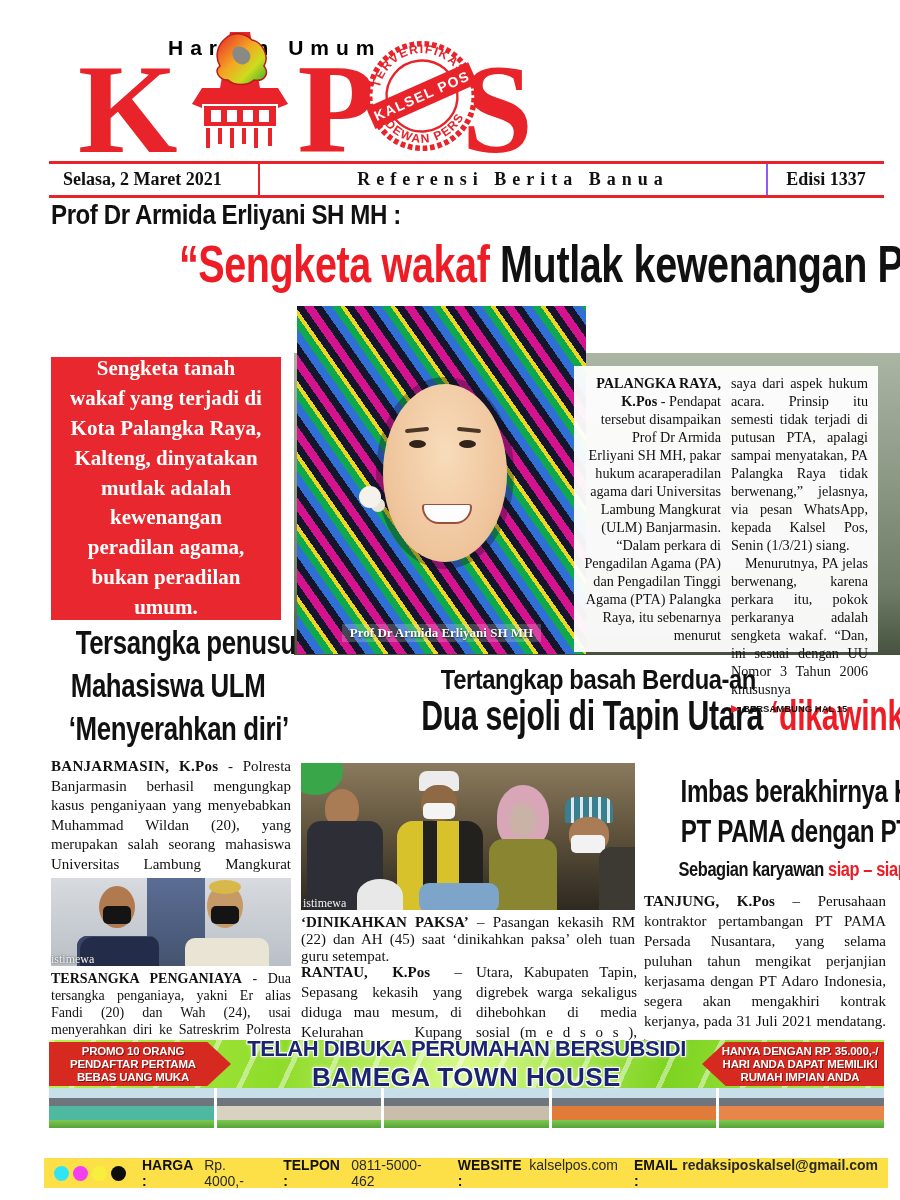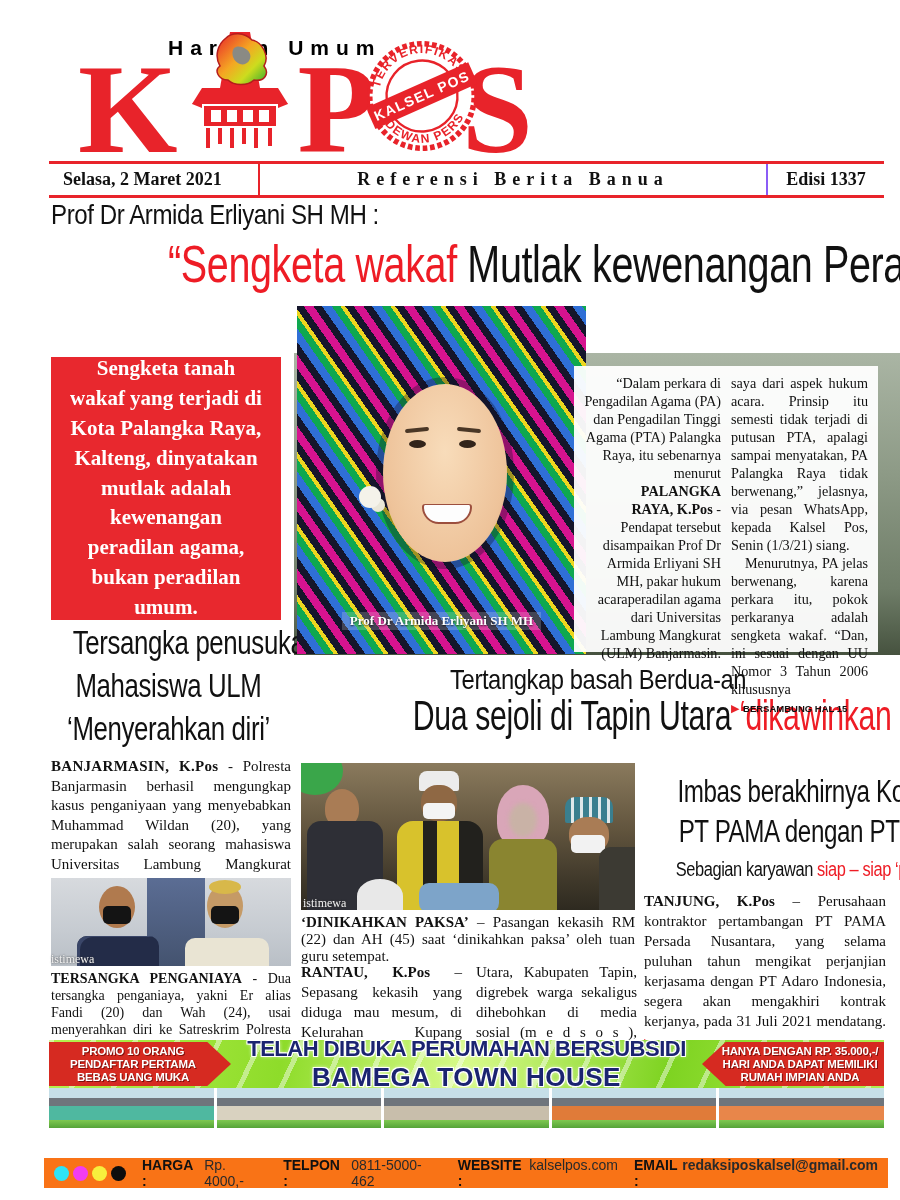--- a/index.html
+++ b/index.html
@@ -18,21 +18,21 @@
 
   
   .datebar{position:absolute;left:33px;top:161px;width:835px;height:31px;
            border-top:3px solid #e8232a;border-bottom:3px solid #e8232a;display:flex;
            font-family:"Liberation Serif",serif;font-weight:bold;font-size:18px;}
   .datebar .c1{width:195px;border-right:2px solid #e8232a;display:flex;align-items:center;padding-left:14px;}
   .datebar .c2{flex:1;border-right:2px solid #8b5cf6;display:flex;align-items:center;justify-content:center;letter-spacing:6px;}
   .datebar .c3{width:116px;display:flex;align-items:center;justify-content:center;}
 
   
-  .cond{font-weight:normal;letter-spacing:-0.5px;}
+  .cond{font-weight:bold;letter-spacing:-0.5px;}
   .squeeze{display:inline-block;transform:scaleX(0.76);transform-origin:50% 50%;white-space:nowrap;}
   .squeeze-l{display:inline-block;transform:scaleX(0.86);transform-origin:0 50%;white-space:nowrap;}
   .red{color:#ee1c25;}
 
   .lead-kicker{left:35px;top:199px;font-size:28px;}
   .lead-headline{left:0;top:234px;width:900px;text-align:center;font-size:52px;z-index:2;}
 
   
   .redbox{left:35px;top:357px;width:230px;height:263px;background:#e8282e;color:#fff;
           display:flex;align-items:center;justify-content:center;text-align:center;
@@ -45,21 +45,21 @@
   .woman{left:281px;top:306px;width:289px;height:348px;z-index:3;overflow:hidden;
          background:repeating-linear-gradient(55deg,#d6138f 0 8px,#15162b 8px 15px,#2f6fd6 15px 23px,#0ea84f 23px 30px,#ecd61f 30px 34px,#15162b 34px 41px);}
   .face{position:absolute;left:86px;top:78px;width:124px;height:178px;border-radius:50%;
         background:radial-gradient(ellipse at 50% 38%,#f8dcba 0%,#eec39a 70%,#d9a87e 100%);
         box-shadow:0 0 0 7px rgba(18,18,40,.35);}
   .eye{position:absolute;width:17px;height:8px;border-radius:50%;background:#32241a;}
   .brow{position:absolute;width:24px;height:4px;border-radius:3px;background:#4a3726;}
   .smile{position:absolute;left:39px;top:120px;width:46px;height:17px;background:#fdfdfd;
          border:2px solid #9c4f3e;border-top-width:1px;border-radius:4px 4px 22px 22px;}
   .flower{position:absolute;left:62px;top:180px;width:22px;height:22px;border-radius:50%;background:#f4f2ea;box-shadow:8px 8px 0 -4px #e9e6d8;}
-  .photo-cap{position:absolute;left:0;right:0;bottom:24px;text-align:center;}
+  .photo-cap{position:absolute;left:0;right:0;bottom:12px;text-align:center;}
   .photo-cap span{display:inline-block;font-family:"Liberation Serif",serif;font-weight:bold;font-size:13px;color:#fff;
         background:rgba(230,230,230,.22);padding:1px 8px;text-shadow:0 1px 2px rgba(0,0,0,.75);}
 
   .lead-panel{left:558px;top:366px;width:304px;height:286px;background:rgba(255,255,255,.95);
               display:flex;gap:10px;padding:8px 10px;box-sizing:border-box;z-index:4;
               font-family:"Liberation Serif",serif;font-size:14.2px;line-height:18px;}
   .lead-panel .col{flex:1;}
   .col-right{text-align:right;}
   .col-just{text-align:justify;}
   .lead-panel p{margin:0;}
@@ -109,21 +109,21 @@
              align-items:center;justify-content:center;z-index:1;color:#1b2470;font-weight:bold;
              text-shadow:-1px -1px 0 #fff,1px -1px 0 #fff,-1px 1px 0 #fff,1px 1px 0 #fff,0 0 4px #fff;}
   .ad-center .l1{font-size:22px;letter-spacing:-0.5px;}
   .ad-center .l2{font-size:26px;letter-spacing:0.5px;}
   .houses{left:33px;top:1088px;width:835px;height:40px;display:flex;gap:3px;background:#fff;}
   .house{flex:1;background:linear-gradient(180deg,#c6dfe8 0%,#c6dfe8 26%,#6f757c 26%,#6f757c 44%,var(--wall) 44%,var(--wall) 80%,#7ec850 80%,#55a338 100%);}
   .ad-address{left:33px;top:1128px;width:835px;height:27px;background:#cbcbcb;display:flex;align-items:center;justify-content:center;
               font-family:"Liberation Serif",serif;font-size:13.5px;color:#1a1a1a;}
 
   
-  .footer{left:28px;top:1158px;width:844px;height:30px;background:#f97316;display:flex;align-items:center;padding:0 10px;box-sizing:border-box;}
+  .footer{left:28px;top:1158px;width:844px;height:30px;background:#fde047;display:flex;align-items:center;padding:0 10px;box-sizing:border-box;}
   .dots{display:flex;gap:4px;margin-right:auto;}
   .dot{width:15px;height:15px;border-radius:50%;}
   .f-group{display:flex;align-items:baseline;gap:5px;margin-left:16px;font-size:14px;}
   .f-label{font-weight:bold;color:#111;}
   .f-value{color:#2a2a2a;}
   .f-bold{font-weight:bold;}
 
   
   .shape{position:absolute;}
 </style>
@@ -220,22 +220,22 @@
       <div class="smile"></div>
     </div>
     <div class="flower"></div>
     <div class="photo-cap">
       <span>Prof Dr Armida Erliyani SH MH</span>
     </div>
   </div>
 
   <div class="abs lead-panel">
     <div class="col col-right">
+      <p><b>PALANGKA RAYA, K.Pos</b><span> - Pendapat tersebut disampaikan Prof Dr Armida Erliyani SH MH, pakar hukum acaraperadilan agama dari Universitas Lambung Mangkurat (ULM) Banjarmasin.</span></p>
       <p>“Dalam perkara di Pengadilan Agama (PA) dan Pengadilan Tinggi Agama (PTA) Palangka Raya, itu sebenarnya menurut</p>
-      <p><b>PALANGKA RAYA, K.Pos</b><span> - Pendapat tersebut disampaikan Prof Dr Armida Erliyani SH MH, pakar hukum acaraperadilan agama dari Universitas Lambung Mangkurat (ULM) Banjarmasin.</span></p>
     </div>
     <div class="col col-just">
       <p>saya dari aspek hukum acara. Prinsip itu semesti tidak terjadi di putusan PTA, apalagi sampai menyatakan, PA Palangka Raya tidak berwenang,” jelasnya, via pesan WhatsApp, kepada Kalsel Pos, Senin (1/3/21) siang.</p>
       <p><span>Menurutnya, PA jelas berwenang, karena perkara itu, pokok perkaranya adalah sengketa wakaf. “Dan, ini sesuai dengan UU Nomor 3 Tahun 2006 khususnya </span><span class="cont"><span class="tri">▶</span> <span class="lbl">BERSAMBUNG HAL 15</span></span></p>
     </div>
   </div>
 
   <div class="abs cond s2-headline">
     <span class="squeeze">Tersangka penusukan</span><br>
     <span class="squeeze">Mahasiswa ULM</span><br>

